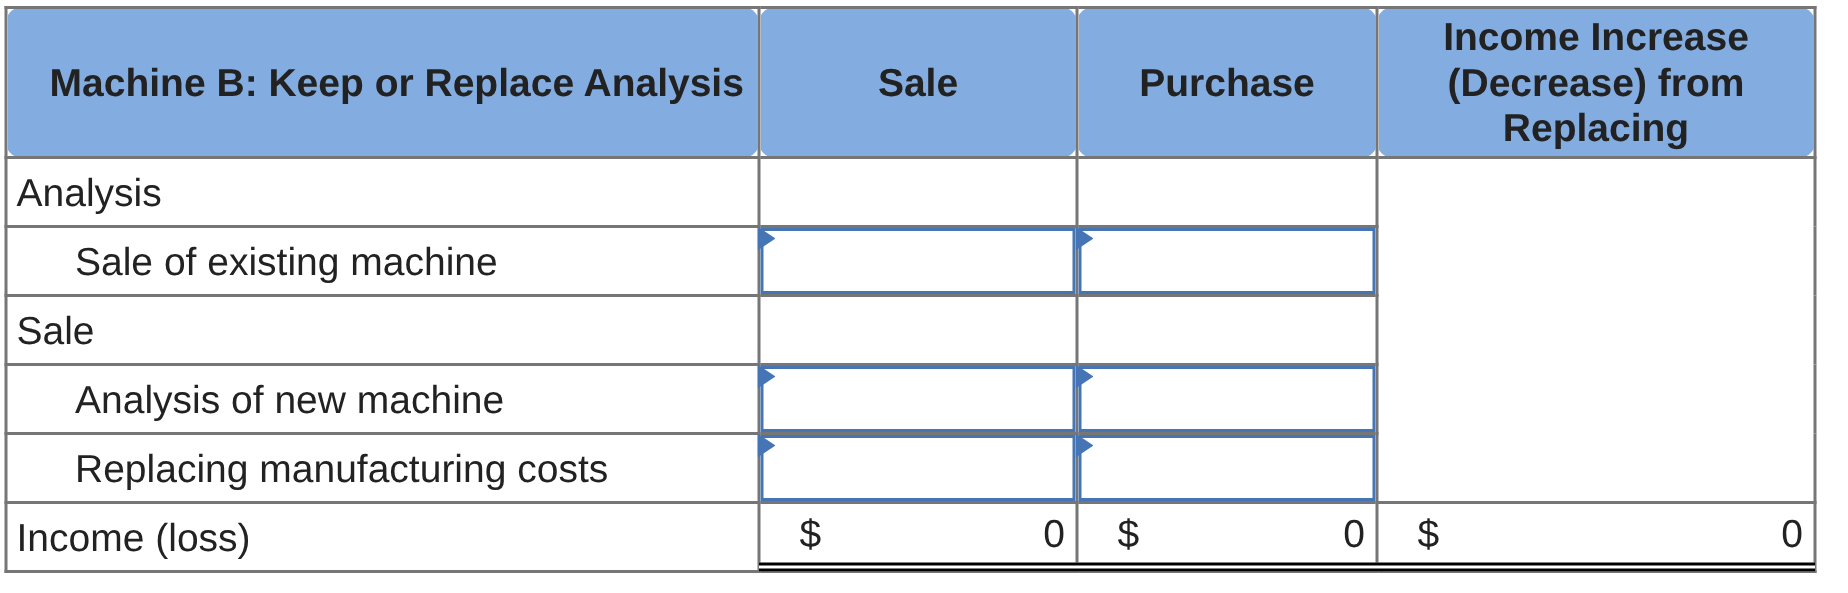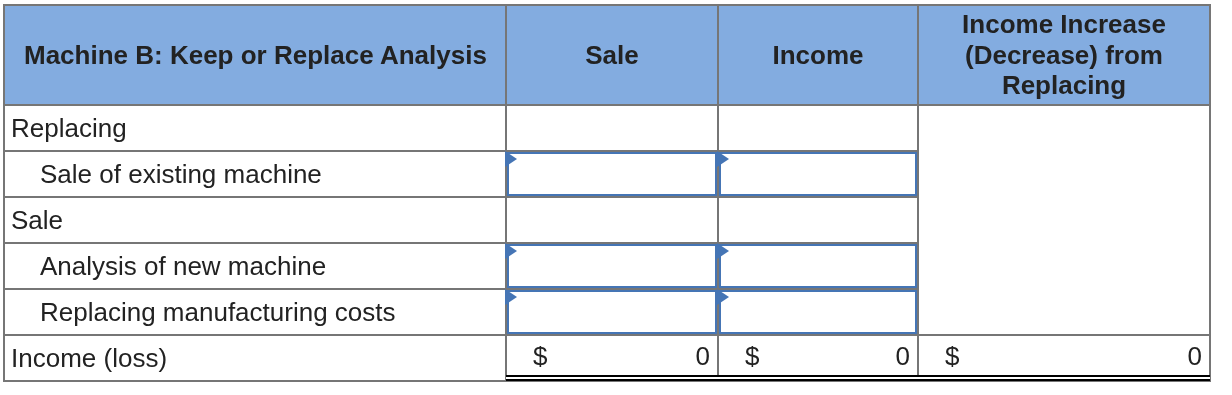--- a/index.html
+++ b/index.html
@@ -9,28 +9,28 @@
 
   .sheet{position:absolute;left:0;top:0;width:1232px;height:395px;}
 
   table.grid{position:absolute;left:3px;top:4px;border-collapse:collapse;
              table-layout:fixed;width:1206px;}
   table.grid td{border:2px solid #767676;padding:0;vertical-align:middle;
                 font-size:26px;position:relative;}
 
   
   table.grid td.hdr{background:#83ace0;font-weight:bold;text-align:center;
-                    line-height:30.5px;}
-  table.grid td.hdr.left{text-align:left;padding-left:19px;}
+                    line-height:30.5px;border-radius:10px;}
+  table.grid td.hdr.left{text-align:center;padding-left:19px;}
   table.grid td.hdr > span{position:relative;top:0px;display:inline-block;}
 
   
   table.grid td.lbl{padding-left:6px;white-space:nowrap;line-height:30px;}
   table.grid td.lbl > span{position:relative;top:-0.5px;}
-  table.grid td.lbl.ind{padding-left:35px;}
+  table.grid td.lbl.ind{padding-left:45px;}
 
   
   .cellbox{position:absolute;left:0;top:0;right:0;bottom:0;
            border:2px solid #4575b5;background:#ffffff;
            font-size:26px;line-height:41px;text-align:right;
            padding-right:6px;box-sizing:border-box;overflow:hidden;}
   .flag{position:absolute;left:-2px;top:-1px;width:12px;height:16px;
         background:#4575b5;clip-path:polygon(0 0, 0 100%, 100% 50%);}
 
   
@@ -49,26 +49,26 @@
       <col style="width:502px">
         <col style="width:212px">
       <col style="width:200px">
         <col style="width:292px">
     </colgroup>
 
     <tbody>
         <tr>
       <td class="hdr left" style="height:98px"><span>Machine B: Keep or Replace Analysis</span></td>
       <td class="hdr"><span>Sale</span></td>
-      <td class="hdr"><span>Income</span></td>
+      <td class="hdr"><span>Purchase</span></td>
       <td class="hdr"><span>Income Increase (Decrease) from Replacing</span></td>
     </tr>
 
     <tr>
-      <td class="lbl" style="height:44px"><span>Replacing</span></td>
+      <td class="lbl" style="height:44px"><span>Analysis</span></td>
       <td></td>
       <td></td>
       <td rowspan="5"></td>
     </tr>
 
     <tr>
       <td class="lbl ind" style="height:44px"><span>Sale of existing machine</span></td>
       <td>
         <div class="cellbox"></div>
         <span class="flag"></span>

